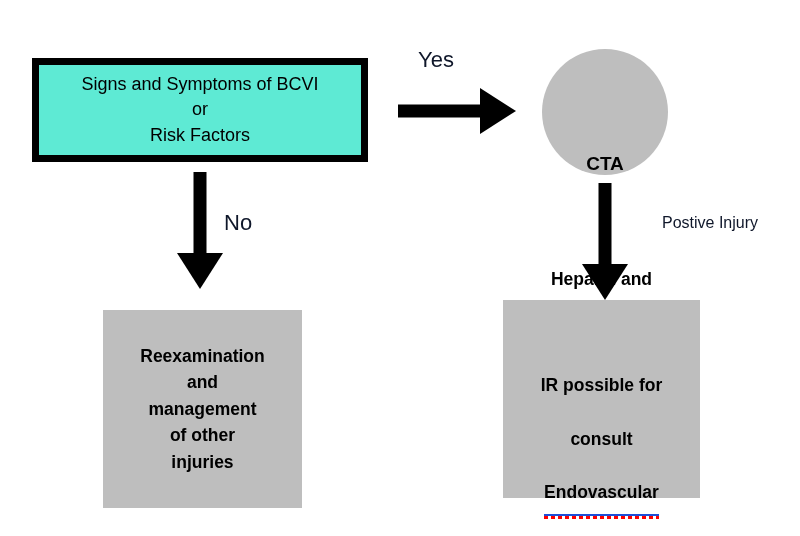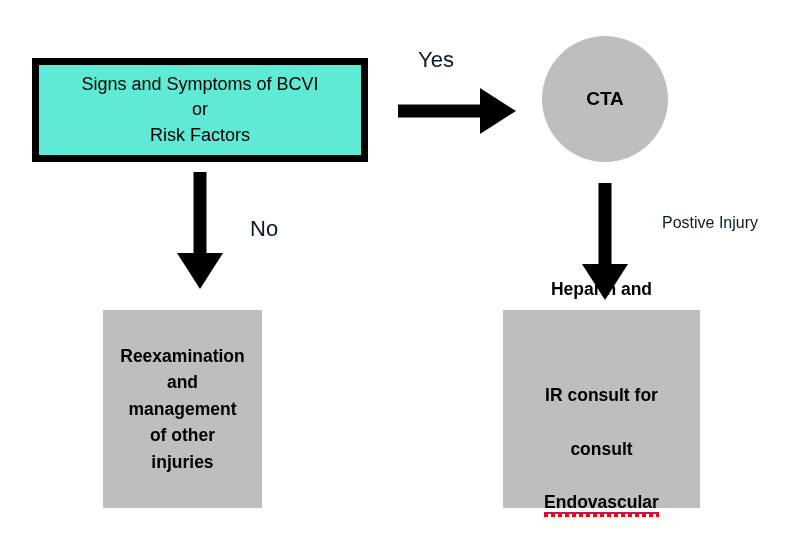--- a/index.html
+++ b/index.html
@@ -65,22 +65,22 @@
   }
   .node-circle .node-text {
     font-size: 19px;
     font-weight: bold;
     color: #000000;
   }
 
   
   .misspelled {
     position: relative;
-    border-bottom: 2px solid #be185d;
-    padding-bottom: 0px;
+    border-bottom: 2px solid #1d4ed8;
+    padding-bottom: 12px;
     margin-top: 31px;
   }
   .misspelled::after {
     content: "";
     position: absolute;
     left: 0;
     right: 0;
     bottom: -5px;
     height: 3px;
     background-image: repeating-linear-gradient(
@@ -155,48 +155,48 @@
 or
 Risk Factors</div>
   </div>
 
   <div class="arrow arrow-right" style="left:398px; top:88px; width:118px; height:46px;">
     <div class="shaft" style="width:94px; height:13px;"></div>
     <div class="head"></div>
   </div>
   <div class="edge-label" style="left:418px; top:47px;">Yes</div>
 
-  <div class="node-circle" style="left:542px; top:36px; width:126px; height:126px;">
+  <div class="node-circle" style="left:542px; top:49px; width:126px; height:126px;align-items:flex-end;">
     <div class="node-text">CTA</div>
   </div>
 
   <div class="arrow arrow-down" style="left:177px; top:172px; width:46px; height:117px;">
     <div class="shaft" style="width:13px; height:84px;"></div>
     <div class="head"></div>
   </div>
-  <div class="edge-label" style="left:224px; top:216px;margin-left:26px;">No</div>
+  <div class="edge-label" style="left:224px; top:210px;">No</div>
 
   <div class="arrow arrow-down" style="left:582px; top:183px; width:46px; height:117px;">
     <div class="shaft" style="width:13px; height:84px;"></div>
     <div class="head"></div>
   </div>
   <div class="edge-label small" style="left:630px; top:214px;">Postive Injury</div>
 
-  <div class="node-box-gray" style="left:103px; top:310px; width:159px; height:198px;">
+  <div class="node-box-gray" style="left:103px; top:310px; width:199px; height:198px;">
     <div class="node-text">Reexamination
 and
 management
 of other
 injuries</div>
   </div>
 
-  <div class="node-box-gray" style="left:503px; top:310px; width:197px; height:198px;">
+  <div class="node-box-gray" style="left:503px; top:300px; width:197px; height:198px;">
     <div class="node-text">
       <span>Heparin and</span><br>
       <br>
-      <span>IR consult for</span><br>
+      <span>IR possible for</span><br>
       <span>consult</span><br>
       <span class="misspelled">Endovascular</span><br>
       
     </div>
   </div>
 
 </div>
 
 </body></html>

